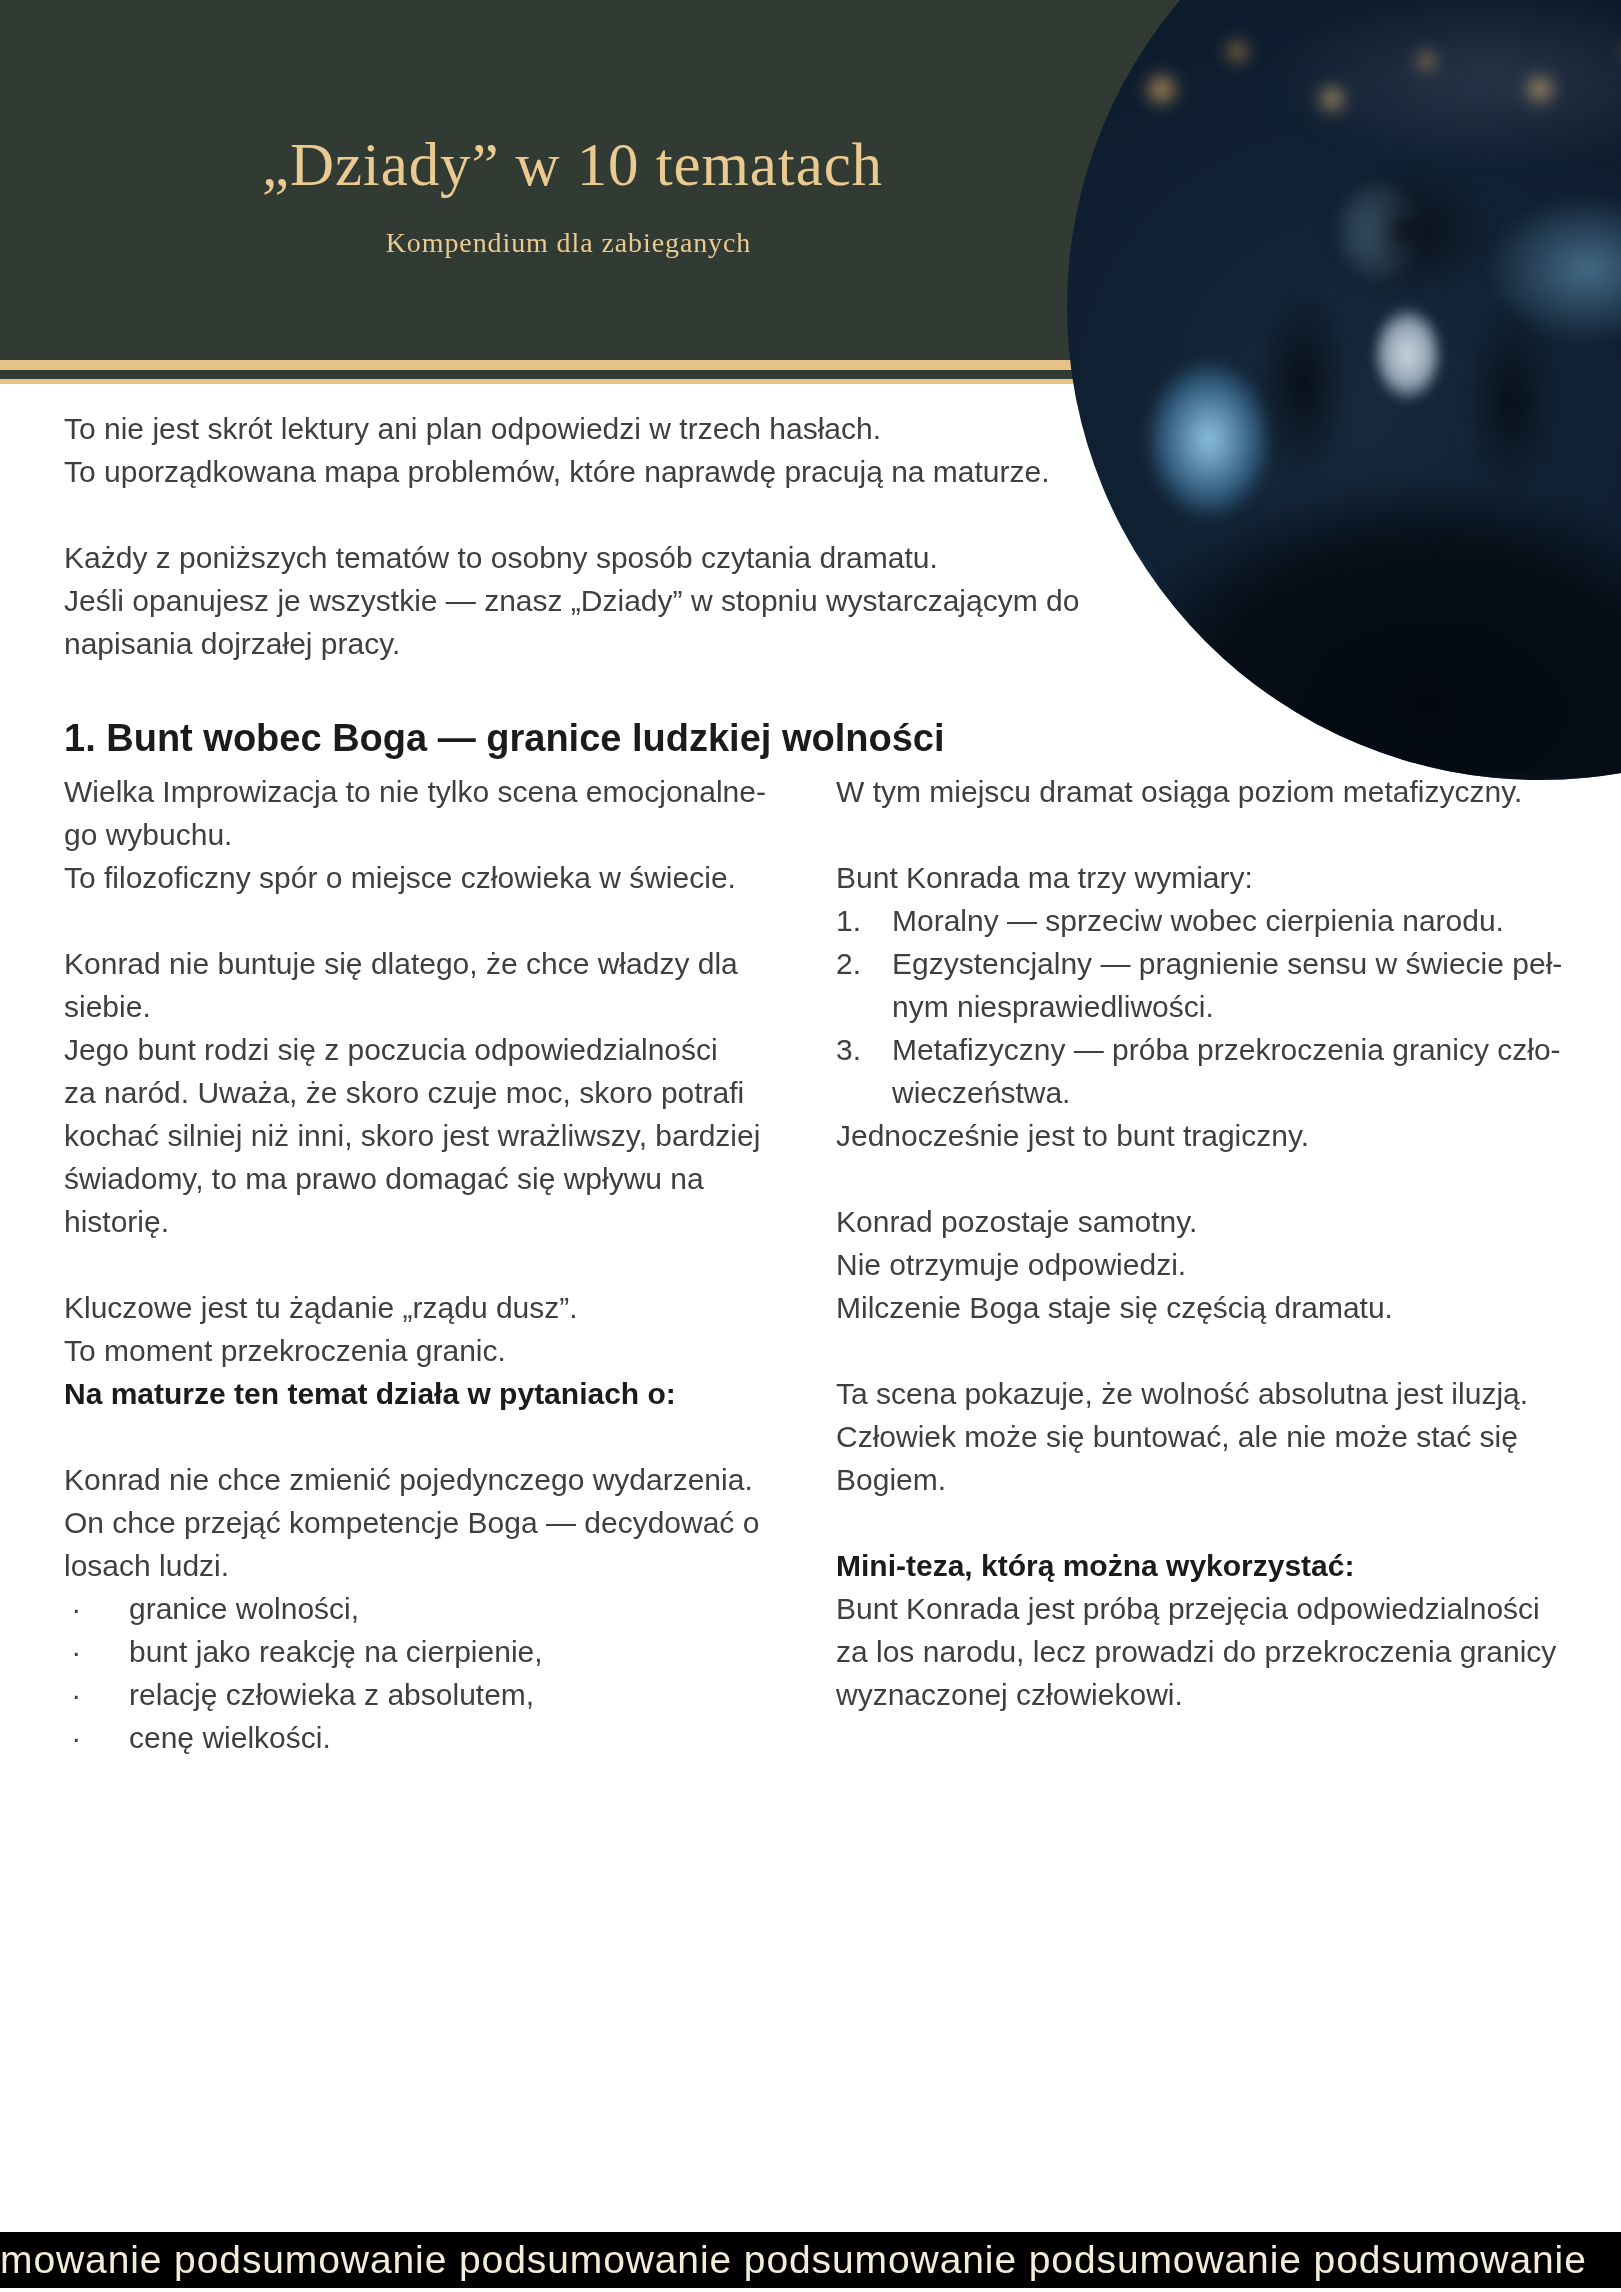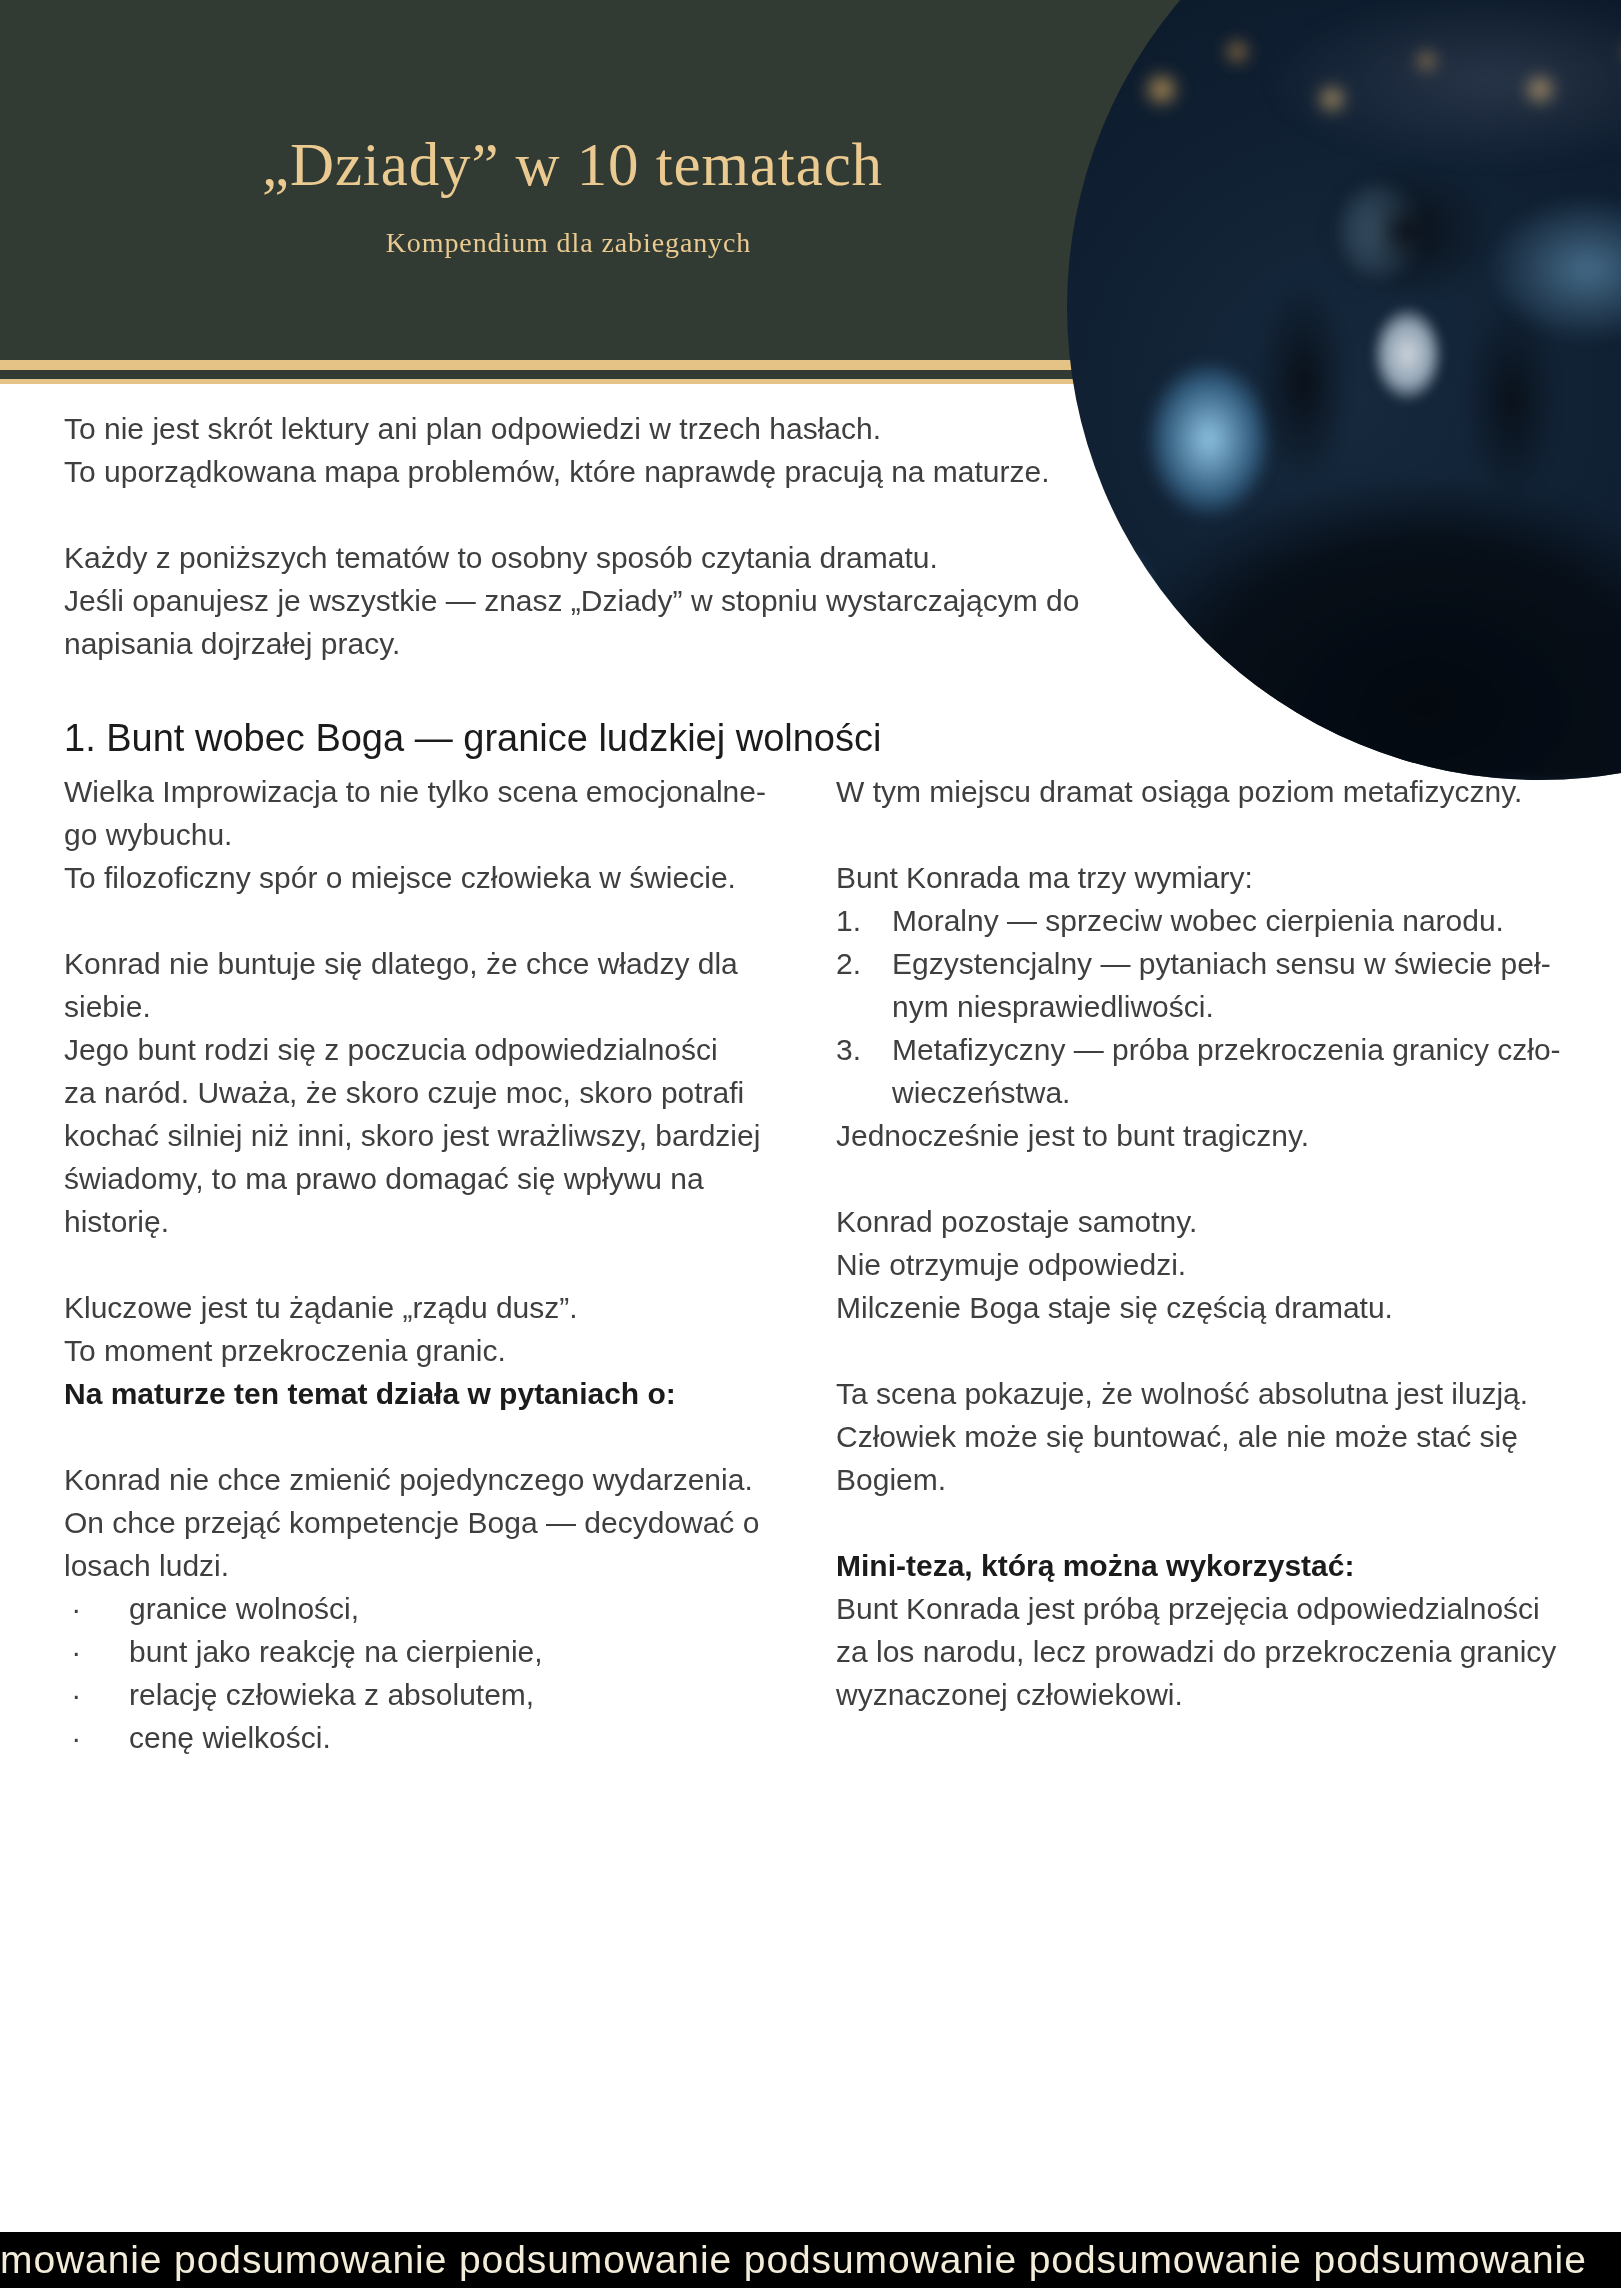--- a/index.html
+++ b/index.html
@@ -76,21 +76,21 @@
   
   .intro{
     position:absolute;left:64px;top:407px;width:1290px;
     font-size:30px;line-height:43px;color:#3f3f3f;
   }
   .lines{white-space:pre-line;}
   .intro .para + .para{margin-top:43px;}
   
   .section-heading{
     position:absolute;left:64px;top:717px;
-    font-size:38px;line-height:43px;font-weight:normal;color:#1b1b1b;
+    font-size:38px;line-height:43px;font-weight:bold;color:#1b1b1b;
   }
   .columns{
     position:absolute;left:64px;top:770px;width:1540px;
     display:grid;grid-template-columns:757px 757px;column-gap:15px;
     font-size:30px;line-height:43px;color:#3f3f3f;
   }
   .col .para{margin:0;}
   .col .gap{margin-top:43px;}
   .subhead{font-weight:bold;color:#1b1b1b;}
   
@@ -185,21 +185,21 @@
     <div class="col">
       <div class="para">W tym miejscu dramat osiąga poziom metafizyczny.</div>
       <div class="para gap">Bunt Konrada ma trzy wymiary:</div>
       <div class="num-list">
         <div class="num-item">
           <span class="num-marker">1.</span>
           <span class="num-text lines">Moralny — sprzeciw wobec cierpienia narodu.</span>
         </div>
         <div class="num-item">
           <span class="num-marker">2.</span>
-          <span class="num-text lines">Egzystencjalny — pytaniach sensu w świecie peł-
+          <span class="num-text lines">Egzystencjalny — pragnienie sensu w świecie peł-
 nym niesprawiedliwości.</span>
         </div>
         <div class="num-item">
           <span class="num-marker">3.</span>
           <span class="num-text lines">Metafizyczny — próba przekroczenia granicy czło-
 wieczeństwa.</span>
         </div>
       </div>
       <div class="para">Jednocześnie jest to bunt tragiczny.</div>
       <div class="para lines gap">Konrad pozostaje samotny.

